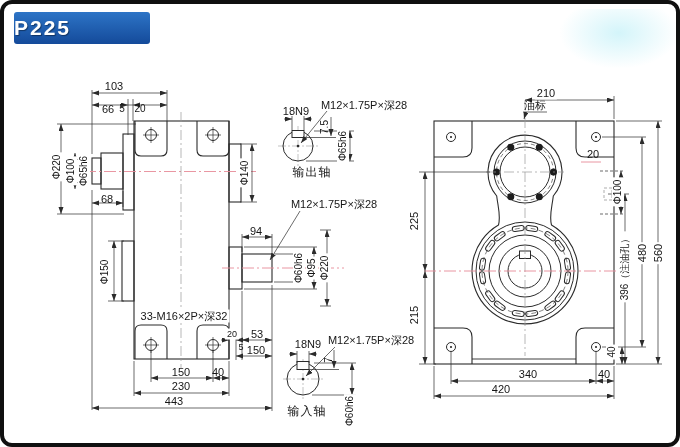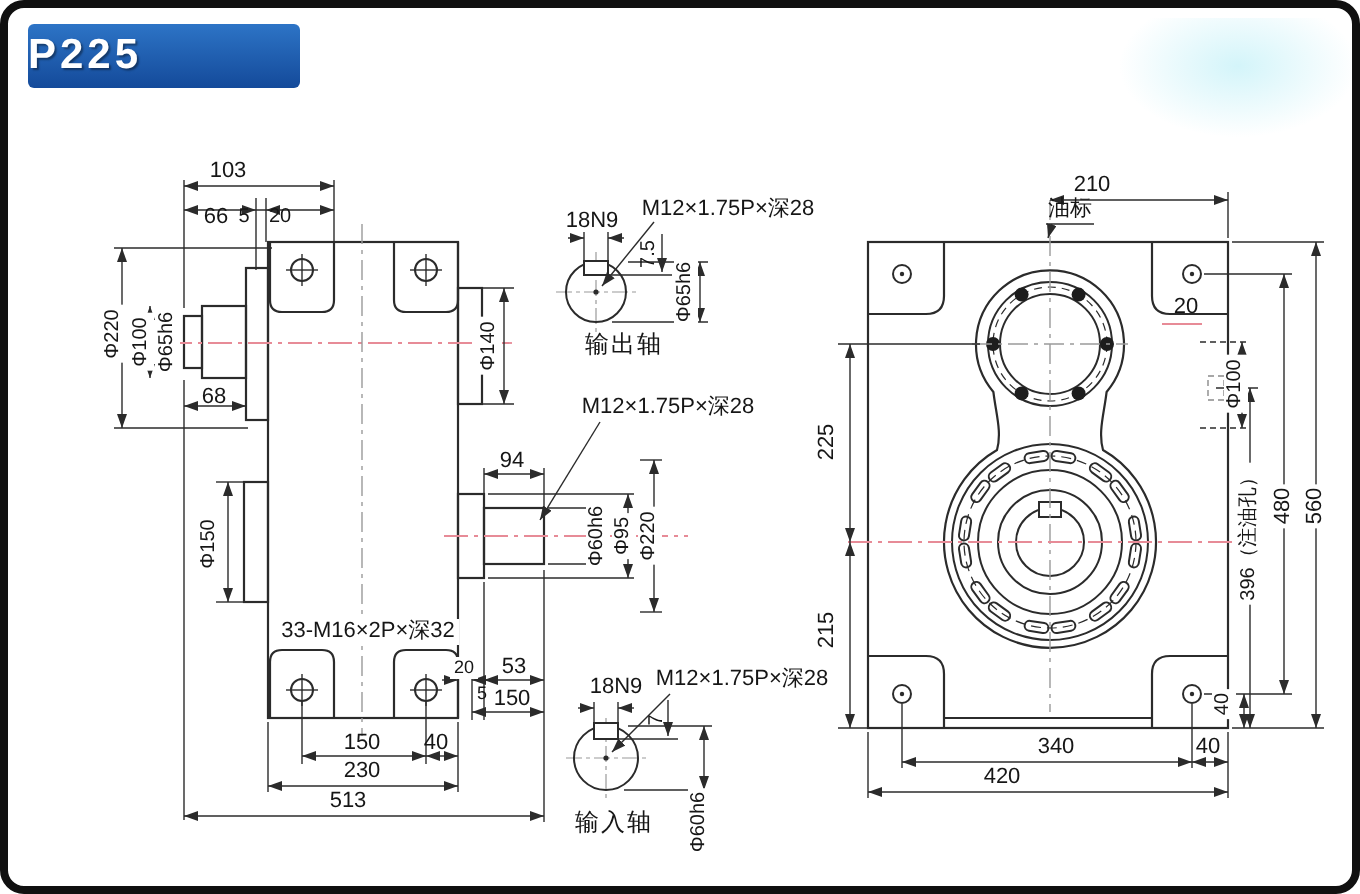--- a/index.html
+++ b/index.html
@@ -293,21 +293,21 @@
   <span class="lbl vt bg fs10" style="left:53px;top:163px">Φ220</span>
   <span class="lbl vt bg fs10" style="left:67px;top:167px">Φ100</span>
   <span class="lbl vt bg fs10" style="left:80px;top:167px">Φ65h6</span>
   <span class="lbl" style="left:103px;top:195px">68</span>
   <span class="lbl vt bg fs10" style="left:101px;top:268px">Φ150</span>
   <span class="lbl vt bg fs10" style="left:241px;top:169px">Φ140</span>
   <span class="lbl bg" style="left:180px;top:312px">33-M16×2P×深32</span>
   <span class="lbl" style="left:177px;top:368px">150</span>
   <span class="lbl" style="left:214px;top:368px">40</span>
   <span class="lbl" style="left:177px;top:382px">230</span>
-  <span class="lbl" style="left:170px;top:397px">513</span>
+  <span class="lbl" style="left:170px;top:397px">443</span>
   <span class="lbl fs9 bg" style="left:228px;top:330px">20</span>
   <span class="lbl" style="left:253px;top:330px">53</span>
   <span class="lbl fs9" style="left:237px;top:343px">5</span>
   <span class="lbl" style="left:252px;top:346px">150</span>
   <span class="lbl" style="left:252px;top:227px">94</span>
   <span class="lbl bg" style="left:330px;top:200px">M12×1.75P×深28</span>
   <span class="lbl vt bg fs10" style="left:295px;top:264px">Φ60h6</span>
   <span class="lbl vt bg fs10" style="left:308px;top:264px">Φ95</span>
   <span class="lbl vt bg fs10" style="left:321px;top:264px">Φ220</span>
 

